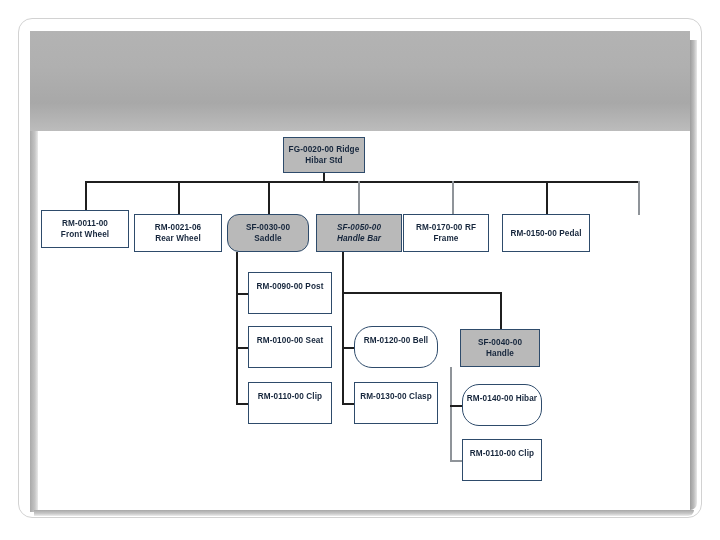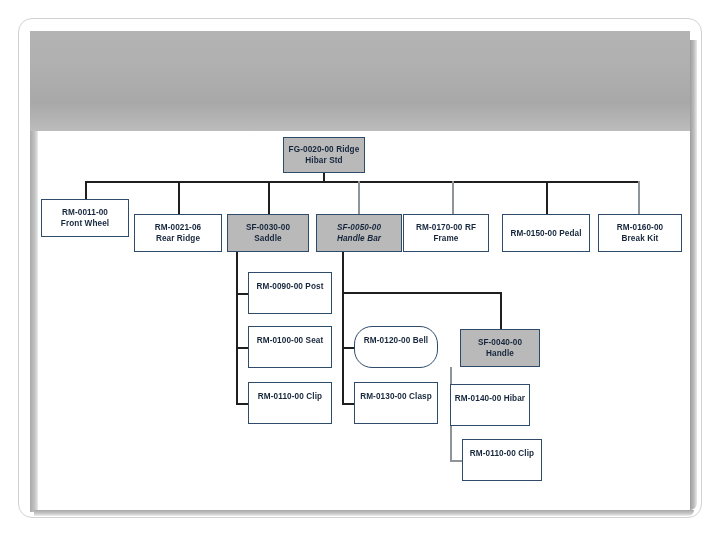--- a/index.html
+++ b/index.html
@@ -143,35 +143,35 @@
     <div class="ln h" style="left:85px; top:181px; width:553px; height:2px;"></div>
 
     <div class="ln v" style="left:85px;  top:181px; height:34px;"></div>
     <div class="ln v" style="left:178px; top:181px; height:34px;"></div>
     <div class="ln v" style="left:268px; top:181px; height:34px;"></div>
     <div class="ln v grey" style="left:358px; top:181px; height:34px;"></div>
     <div class="ln v grey" style="left:452px; top:181px; height:34px;"></div>
     <div class="ln v" style="left:546px; top:181px; height:34px;"></div>
     <div class="ln v grey" style="left:638px; top:181px; height:34px;"></div>
 
-    <div class="node center" style="left:41px; top:199px; width:88px; height:38px;">
+    <div class="node center" style="left:41px; top:210px; width:88px; height:38px;">
       <div class="txt">
         <div>RM-0011-00</div>
         <div>Front Wheel</div>
       </div>
     </div>
 
     <div class="node center" style="left:134px; top:214px; width:88px; height:38px;">
       <div class="txt">
         <div>RM-0021-06</div>
-        <div>Rear Ridge</div>
-      </div>
-    </div>
-
-    <div class="node shaded center" style="left:227px; top:214px; width:82px; height:38px;">
+        <div>Rear Wheel</div>
+      </div>
+    </div>
+
+    <div class="node shaded center" style="left:227px; top:214px; width:82px; height:38px;border-radius:12px;">
       <div class="txt">
         <div>SF-0030-00</div>
         <div>Saddle</div>
       </div>
     </div>
 
     <div class="node shaded center" style="left:316px; top:214px; width:86px; height:38px;font-style:italic;">
       <div class="txt">
         <div>SF-0050-00</div>
         <div>Handle Bar</div>
@@ -184,26 +184,20 @@
         <div>Frame</div>
       </div>
     </div>
 
     <div class="node center" style="left:502px; top:214px; width:88px; height:38px;">
       <div class="txt">
         <div>RM-0150-00 Pedal</div>
       </div>
     </div>
 
-    <div class="node center" style="left:598px; top:214px; width:84px; height:38px;">
-      <div class="txt">
-        <div>RM-0160-00</div>
-        <div>Break Kit</div>
-      </div>
-    </div>
 
     <div class="ln v" style="left:236px; top:252px; height:152px;"></div>
     <div class="ln h" style="left:236px; top:293px; width:12px; height:2px;"></div>
     <div class="ln h" style="left:236px; top:347px; width:12px; height:2px;"></div>
     <div class="ln h" style="left:236px; top:403px; width:12px; height:2px;"></div>
 
     <div class="node top" style="left:248px; top:272px; width:84px; height:42px;text-decoration:underline;">
       <div class="txt">RM-0090-00   Post</div>
     </div>
 
@@ -237,21 +231,21 @@
       <div class="txt">
         <div>SF-0040-00</div>
         <div>Handle</div>
       </div>
     </div>
 
     <div class="ln v grey" style="left:450px; top:367px; height:95px;"></div>
     <div class="ln h" style="left:450px; top:405px; width:12px; height:2px;"></div>
     <div class="ln h grey" style="left:450px; top:460px; width:12px; height:2px;"></div>
 
-    <div class="node top" style="left:450px; top:384px; width:80px; height:42px;">
+    <div class="node top" style="left:462px; top:384px; width:80px; height:42px;border-radius:17px;">
       <div class="txt">RM-0140-00 Hibar</div>
     </div>
 
     <div class="node top" style="left:462px; top:439px; width:80px; height:42px;">
       <div class="txt">RM-0110-00   Clip</div>
     </div>
 
   </div>
 </div>
 

